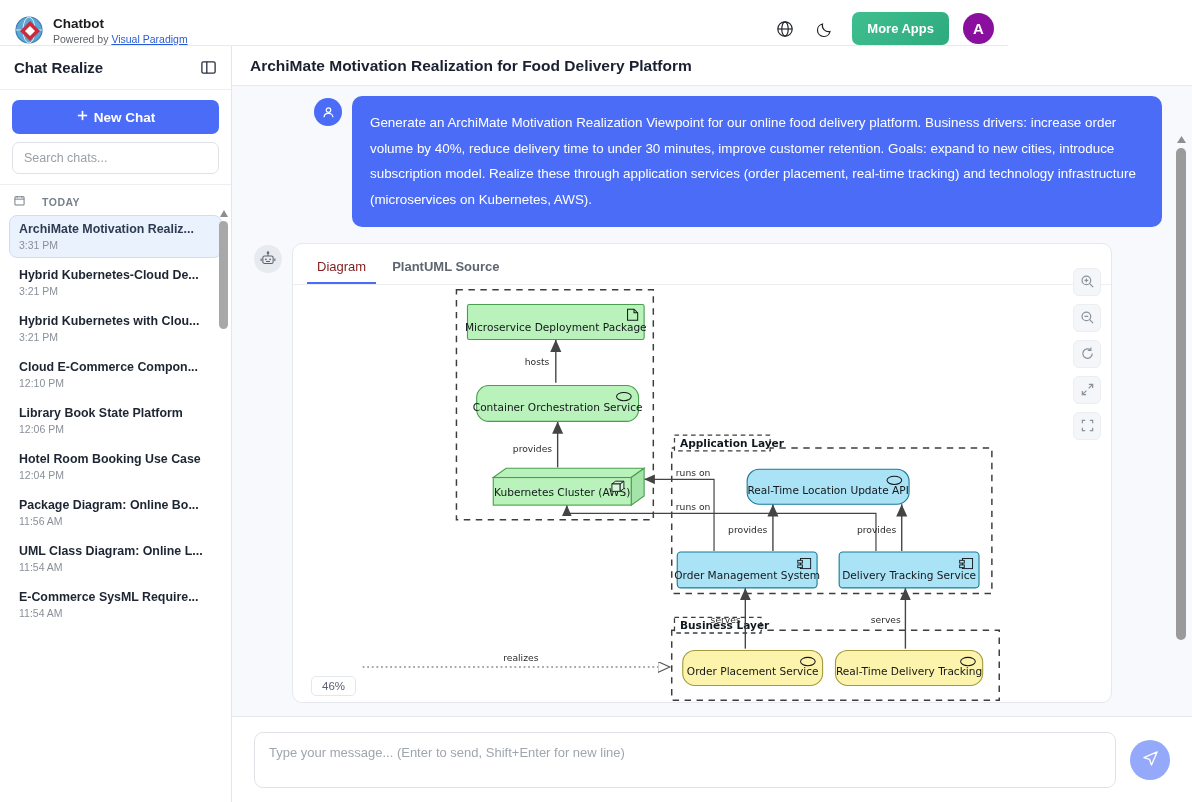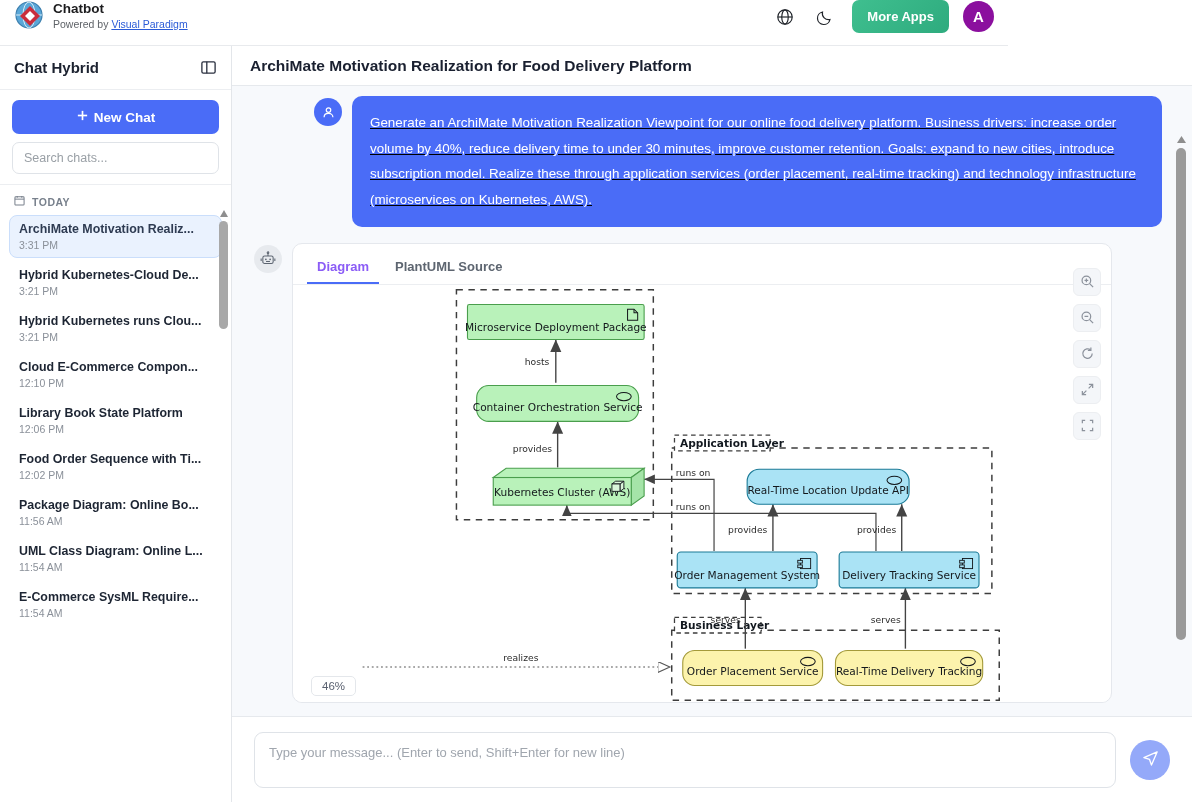--- a/index.html
+++ b/index.html
@@ -7,21 +7,21 @@
     width: 1192px; height: 802px;
     font-family: "Liberation Sans", sans-serif;
     background: #ffffff;
     overflow: hidden;
   }
 
   
   .topbar {
     position: absolute; top: 0; left: 0; width: 1008px; height: 46px;
     background: #ffffff; border-bottom: 1px solid #e8eaed;
-    display: flex; align-items: flex-start; padding: 0 14px;
+    display: flex; align-items: flex-end; padding: 0 14px;
   }
   .brand { display: flex; align-items: center; gap: 9px; }
   .brand-logo { width: 30px; height: 30px; position: relative; flex: 0 0 auto; }
   .brand-text { line-height: 1.05; }
   .brand-title { font-size: 13.5px; font-weight: bold; color: #1c1c1e; }
   .brand-sub { font-size: 10.5px; color: #5f6368; margin-top: 2px; }
   .brand-sub a { color: #2a5bd7; text-decoration: underline; }
   .topbar-right { margin-left: auto; display: flex; align-items: center; gap: 14px; }
   .icon-btn {
     width: 26px; height: 26px; display: flex; align-items: center; justify-content: center;
@@ -64,21 +64,21 @@
     padding: 0 11px; font-size: 12.5px; color: #222; outline: none;
     font-family: "Liberation Sans", sans-serif; background: #fff;
   }
   .search-input::placeholder { color: #9aa0a6; }
 
   .chat-list {
     flex: 1; overflow: hidden; position: relative;
     border-top: 1px solid #eceef1; padding-top: 6px;
   }
   .today-row {
-    display: flex; align-items: center; gap: 7px;
+    display: flex; align-items: center; gap: 17px;
     padding: 4px 14px 7px 14px; font-size: 10.5px; letter-spacing: .5px;
     color: #78808c; font-weight: bold;
   }
   .chat-item {
     margin: 0 9px 3px 9px; padding: 7px 10px; border-radius: 8px; cursor: pointer;
   }
   .chat-item.active { background: #eaf2fe; border: 1px solid #cadefb; padding: 6px 9px; }
   .chat-item-title {
     font-size: 12.4px; color: #1d2533; font-weight: 600;
     white-space: nowrap; overflow: hidden; text-overflow: ellipsis;
@@ -98,21 +98,21 @@
     height: 40px; background: #fff; border-bottom: 1px solid #e6e9ed;
     display: flex; align-items: center; padding: 0 18px;
   }
   .main-title { font-size: 15.5px; font-weight: bold; color: #1a2030; }
 
   .chat-area {
     position: absolute; top: 40px; left: 0; width: 960px; height: 630px;
     background: #f7f9fc; overflow: hidden; padding: 10px 30px 0 22px;
   }
 
-  .msg-row { display: flex; align-items: flex-start; gap: 10px; text-decoration: underline; }
+  .msg-row { display: flex; align-items: flex-start; gap: 10px; }
   .msg-row.user { justify-content: flex-end; }
   .bubble-user {
     background: #4a6cf7; color: #fff; border-radius: 10px; padding: 14px 18px;
     font-size: 13.4px; line-height: 1.92; max-width: 810px;
   }
   .av {
     width: 28px; height: 28px; border-radius: 50%; flex: 0 0 auto; margin-top: 2px;
     display: flex; align-items: center; justify-content: center;
   }
   .av-user { background: #4a6cf7; }
@@ -122,21 +122,21 @@
   .card {
     background: #fff; border: 1px solid #e5e8ed; border-radius: 10px;
     width: 820px; height: 460px; overflow: hidden; position: relative;
   }
   .tabs { display: flex; gap: 6px; padding: 10px 14px 0 14px; border-bottom: 1px solid #eceef1; }
   .tab {
     font-size: 13px; color: #5d6570; padding: 5px 10px 8px 10px; cursor: pointer;
     border-bottom: 2px solid transparent; background: none; border-top: none;
     border-left: none; border-right: none; font-family: "Liberation Sans", sans-serif; font-weight: bold;
   }
-  .tab.active { color: #8b5cf6; font-weight: bold; border-bottom-color: #4a6cf7; }
+  .tab.active { color: #7f1d1d; font-weight: normal; border-bottom-color: #4a6cf7; }
 
   .canvas {
     position: absolute; top: 44px; left: 6px; width: 808px; height: 414px;
     background: #fff; overflow: hidden;
   }
   .canvas svg { display: block; }
 
   .zoom-controls {
     position: absolute; right: 10px; top: 24px;
     display: flex; flex-direction: column; gap: 8px;
@@ -209,21 +209,21 @@
         <path d="M15.5 12.8A7 7 0 0 1 7.2 4.5a7 7 0 1 0 8.3 8.3z"></path>
       </svg>
     </button>
     <button class="more-apps">More Apps</button>
     <div class="avatar-circle">A</div>
   </div>
 </div>
 
 <div class="sidebar">
   <div class="sb-head">
-    <span class="sb-head-title">Chat Hybrid</span>
+    <span class="sb-head-title">Chat Realize</span>
     <span class="sb-head-toggle">
       <svg width="17" height="17" viewBox="0 0 18 18" fill="none" stroke="#2b3140" stroke-width="1.4">
         <rect x="2" y="3" width="14" height="12" rx="1.5"></rect>
         <line x1="7.2" y1="3" x2="7.2" y2="15"></line>
       </svg>
     </span>
   </div>
 
   <div class="sb-top">
     <button class="new-chat">
@@ -257,34 +257,34 @@
     <div id="chat-items">
         <div class="chat-item active">
           <div class="chat-item-title">ArchiMate Motivation Realiz...</div>
           <div class="chat-item-time">3:31 PM</div>
         </div>
         <div class="chat-item">
           <div class="chat-item-title">Hybrid Kubernetes-Cloud De...</div>
           <div class="chat-item-time">3:21 PM</div>
         </div>
         <div class="chat-item">
-          <div class="chat-item-title">Hybrid Kubernetes runs Clou...</div>
+          <div class="chat-item-title">Hybrid Kubernetes with Clou...</div>
           <div class="chat-item-time">3:21 PM</div>
         </div>
         <div class="chat-item">
           <div class="chat-item-title">Cloud E-Commerce Compon...</div>
           <div class="chat-item-time">12:10 PM</div>
         </div>
         <div class="chat-item">
           <div class="chat-item-title">Library Book State Platform</div>
           <div class="chat-item-time">12:06 PM</div>
         </div>
         <div class="chat-item">
-          <div class="chat-item-title">Food Order Sequence with Ti...</div>
-          <div class="chat-item-time">12:02 PM</div>
+          <div class="chat-item-title">Hotel Room Booking Use Case</div>
+          <div class="chat-item-time">12:04 PM</div>
         </div>
         <div class="chat-item">
           <div class="chat-item-title">Package Diagram: Online Bo...</div>
           <div class="chat-item-time">11:56 AM</div>
         </div>
         <div class="chat-item">
           <div class="chat-item-title">UML Class Diagram: Online L...</div>
           <div class="chat-item-time">11:54 AM</div>
         </div>
         <div class="chat-item">

